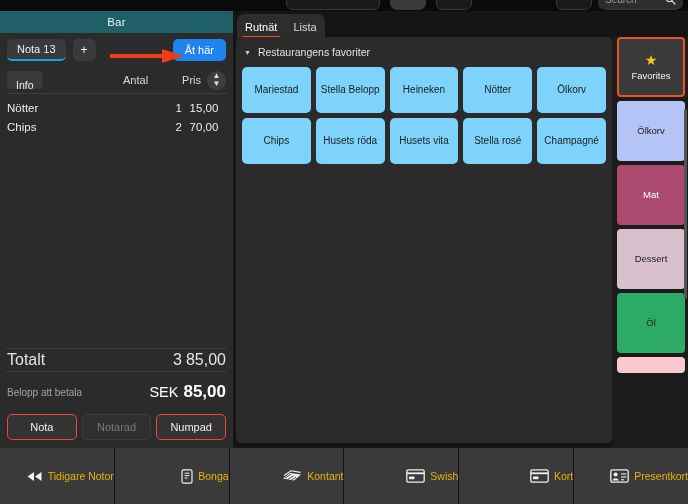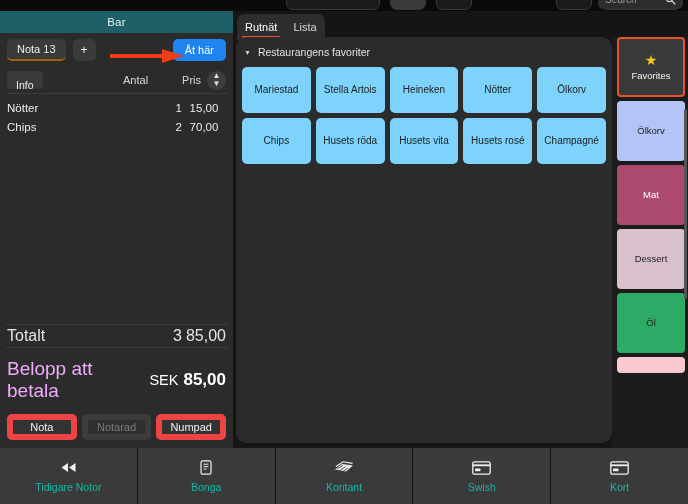--- a/index.html
+++ b/index.html
@@ -21,21 +21,21 @@
   .left { position: absolute; left: 0; top: 11px; width: 233px; height: 437px; background: #2b2b2b; }
   .left-header {
     height: 22px; background: #1f5f68; color: #e9f3f4;
     display: flex; align-items: center; justify-content: center;
     font-size: 11.5px; letter-spacing: .2px;
   }
   .left-toolbar { height: 34px; display: flex; align-items: center; padding: 0 7px; gap: 7px; position: relative; }
   .nota-btn {
     background: #3a3a3a; color: #efefef; border: none; border-radius: 5px;
     height: 22px; padding: 0 10px; font-size: 11px; font-family: inherit;
-    border-bottom: 2px solid #a16207; line-height: 20px;
+    border-bottom: 2px solid #0ea5e9; line-height: 20px;
   }
   .plus-btn {
     background: #3a3a3a; color: #efefef; border: none; border-radius: 5px;
     width: 23px; height: 22px; font-size: 12px; font-family: inherit;
   }
   .athar-btn {
     position: absolute; right: 7px; top: 6px;
     background: #1e84ef; color: #fff; border: none; border-radius: 5px;
     height: 22px; padding: 0 12px; font-size: 11px; font-family: inherit;
   }
@@ -61,38 +61,38 @@
   .line .nm { flex: 1; }
   .line .qty { width: 40px; text-align: right; }
   .line .pr { width: 44px; text-align: center; }
 
   .totals-wrap { position: absolute; left: 0; right: 0; bottom: 0; }
   .total-row { display:flex; align-items:center; height: 22px; padding: 0 7px; color:#e4e4e4; font-size: 16px; }
   .total-row .nm { flex:1; }
   .total-row .qty { width:40px; text-align:right; }
   .total-row .pr { width:44px; text-align:right; }
   .belopp { display:flex; align-items:center; padding: 10px 7px 12px; }
-  .belopp .lbl { flex:1; color:#f0abfc; font-size: 19px; }
+  .belopp .lbl { flex:1; color:#a3a3a3; font-size: 10px; }
   .belopp .cur { color:#fff; font-size: 14.5px; margin-right: 5px; }
   .belopp .amt { color:#fff; font-size: 17px; font-weight: bold; }
   .btnrow { display:flex; gap:5px; padding: 0 7px 8px; }
   .btnrow button {
     flex:1; height: 26px; border-radius: 5px; background: #333; color: #f0f0f0;
-    border: 6px solid #ef4444; font-size: 11px; font-family: inherit;
+    border: 1px solid #ef4444; font-size: 11px; font-family: inherit;
   }
   .btnrow button.disabled { color: #7b7b7b; border-color: #3c3c3c; background:#2f2f2f; }
 
   
   .main { position: absolute; left: 233px; top: 11px; width: 455px; height: 437px; background: #151515; }
   .tabstrip { position: absolute; left: 4px; top: 3px; width: 88px; height: 26px; background: #2d2d2d; border-radius: 7px 7px 0 0; display:flex; align-items:center; }
   .tab { position: relative; color: #d6d6d6; font-size: 11px; padding: 0 8px; height: 26px; line-height: 26px; }
   .tab.active { color: #fff; }
   .tab.active::after { content:""; position:absolute; left:5px; right:5px; bottom: 2px; height: 2px; background: #e8542a; border-radius:2px; }
 
-  .grid-panel { position: absolute; left: 3px; top: 26px; width: 376px; height: 406px; background: #2b2b2b; border-radius: 10px; padding: 6px; }
+  .grid-panel { position: absolute; left: 3px; top: 26px; width: 376px; height: 406px; background: #2b2b2b; border-radius: 5px; padding: 6px; }
   .section-head { display:flex; align-items:center; gap: 7px; height: 18px; color:#e3e3e3; font-size: 10.5px; padding-left: 2px; }
   .caret { font-size: 7px; color: #cfcfcf; }
   .tile-grid { display: grid; grid-template-columns: repeat(5, 1fr); gap: 5px; margin-top: 6px; }
   .tile {
     height: 46px; background: #7dd3fc; border-radius: 5px;
     display:flex; align-items:center; justify-content:center; text-align:center;
     color: #1d1d1d; font-size: 10px; padding: 4px; line-height: 1.15;
   }
 
   
@@ -108,22 +108,22 @@
     display:flex; flex-direction:column; align-items:center; justify-content:center;
     font-size: 9.5px; text-align:center; line-height: 1.2; color:#1d1d1d;
   }
   .cat.fav { background: #3a3a3a; color:#f2f2f2; border: 2px solid #e8542a; }
   .cat .star { font-size: 14px; color: #f5c518; margin-bottom: 3px; line-height:1; }
   .rail-scroll { position:absolute; right: 1px; top: 72px; width: 3px; height: 190px; background: #555; border-radius: 2px; }
 
   
   .bottom { position: absolute; left: 0; bottom: 0; width: 688px; height: 56px; background: #141414; display:flex; gap: 1px; }
   .payitem {
-    flex: 1; background: #3a3a3a; display:flex; flex-direction:column;
-    align-items:center; justify-content:center; gap: 5px; color:#14b8a6;
+    flex: 1; background: #3a3a3a; display:flex; flex-direction:row;
+    align-items:center; justify-content:flex-end; gap: 5px; color:#eab308;
   }
   .payitem .glyph { height: 16px; display:flex; align-items:center; justify-content:center; }
   .payitem .lbl { font-size: 10.5px; }
   svg { display:block; }
 </style>
 </head>
 <body>
 
 <div id="app">
 
@@ -207,28 +207,28 @@
       </svg>
     </div>
 
     <div class="grid-panel">
       <div class="section-head">
         <span class="caret">▼</span>
         <span>Restaurangens favoriter</span>
       </div>
       <div class="tile-grid">
         <div class="tile">Mariestad</div>
-        <div class="tile">Stella Artois</div>
+        <div class="tile">Stella Belopp</div>
         <div class="tile">Heineken</div>
         <div class="tile">Nötter</div>
         <div class="tile">Ölkorv</div>
         <div class="tile">Chips</div>
         <div class="tile">Husets röda</div>
         <div class="tile">Husets vita</div>
-        <div class="tile">Husets rosé</div>
+        <div class="tile">Stella rosé</div>
         <div class="tile">Champagné</div>
       </div>
     </div>
 
     <div class="rail">
       <div class="cat fav" style="margin-top:0;">
         <span class="star">★</span>
         <span>Favorites</span>
       </div>
       <div class="cat" style="background:#b4c4f7;">
@@ -300,15 +300,28 @@
       <span class="glyph">
         <svg width="19" height="14" viewBox="0 0 19 14">
           <rect x="0.8" y="0.8" width="17.4" height="12.4" rx="1.8" fill="none" stroke="#f1f1f1" stroke-width="1.3"></rect>
           <rect x="0.8" y="3.4" width="17.4" height="1.8" fill="#f1f1f1"></rect>
           <rect x="3" y="7.6" width="5.5" height="2.6" rx="0.6" fill="#f1f1f1"></rect>
         </svg>
       </span>
       <span class="lbl">Kort</span>
     </div>
 
+    <div class="payitem">
+      <span class="glyph">
+        <svg width="19" height="14" viewBox="0 0 19 14">
+          <rect x="0.8" y="0.8" width="17.4" height="12.4" rx="1.8" fill="none" stroke="#f1f1f1" stroke-width="1.3"></rect>
+          <circle cx="5.6" cy="5.6" r="2" fill="#f1f1f1"></circle>
+          <path d="M2.4 11.4 C3.4 8.6 7.8 8.6 8.8 11.4 Z" fill="#f1f1f1"></path>
+          <line x1="11" y1="5" x2="16.4" y2="5" stroke="#f1f1f1" stroke-width="1.1"></line>
+          <line x1="11" y1="8" x2="16.4" y2="8" stroke="#f1f1f1" stroke-width="1.1"></line>
+          <line x1="11" y1="10.8" x2="14.2" y2="10.8" stroke="#f1f1f1" stroke-width="1.1"></line>
+        </svg>
+      </span>
+      <span class="lbl">Presentkort</span>
+    </div>
   </div>
 
 </div>
 
 </body></html>

